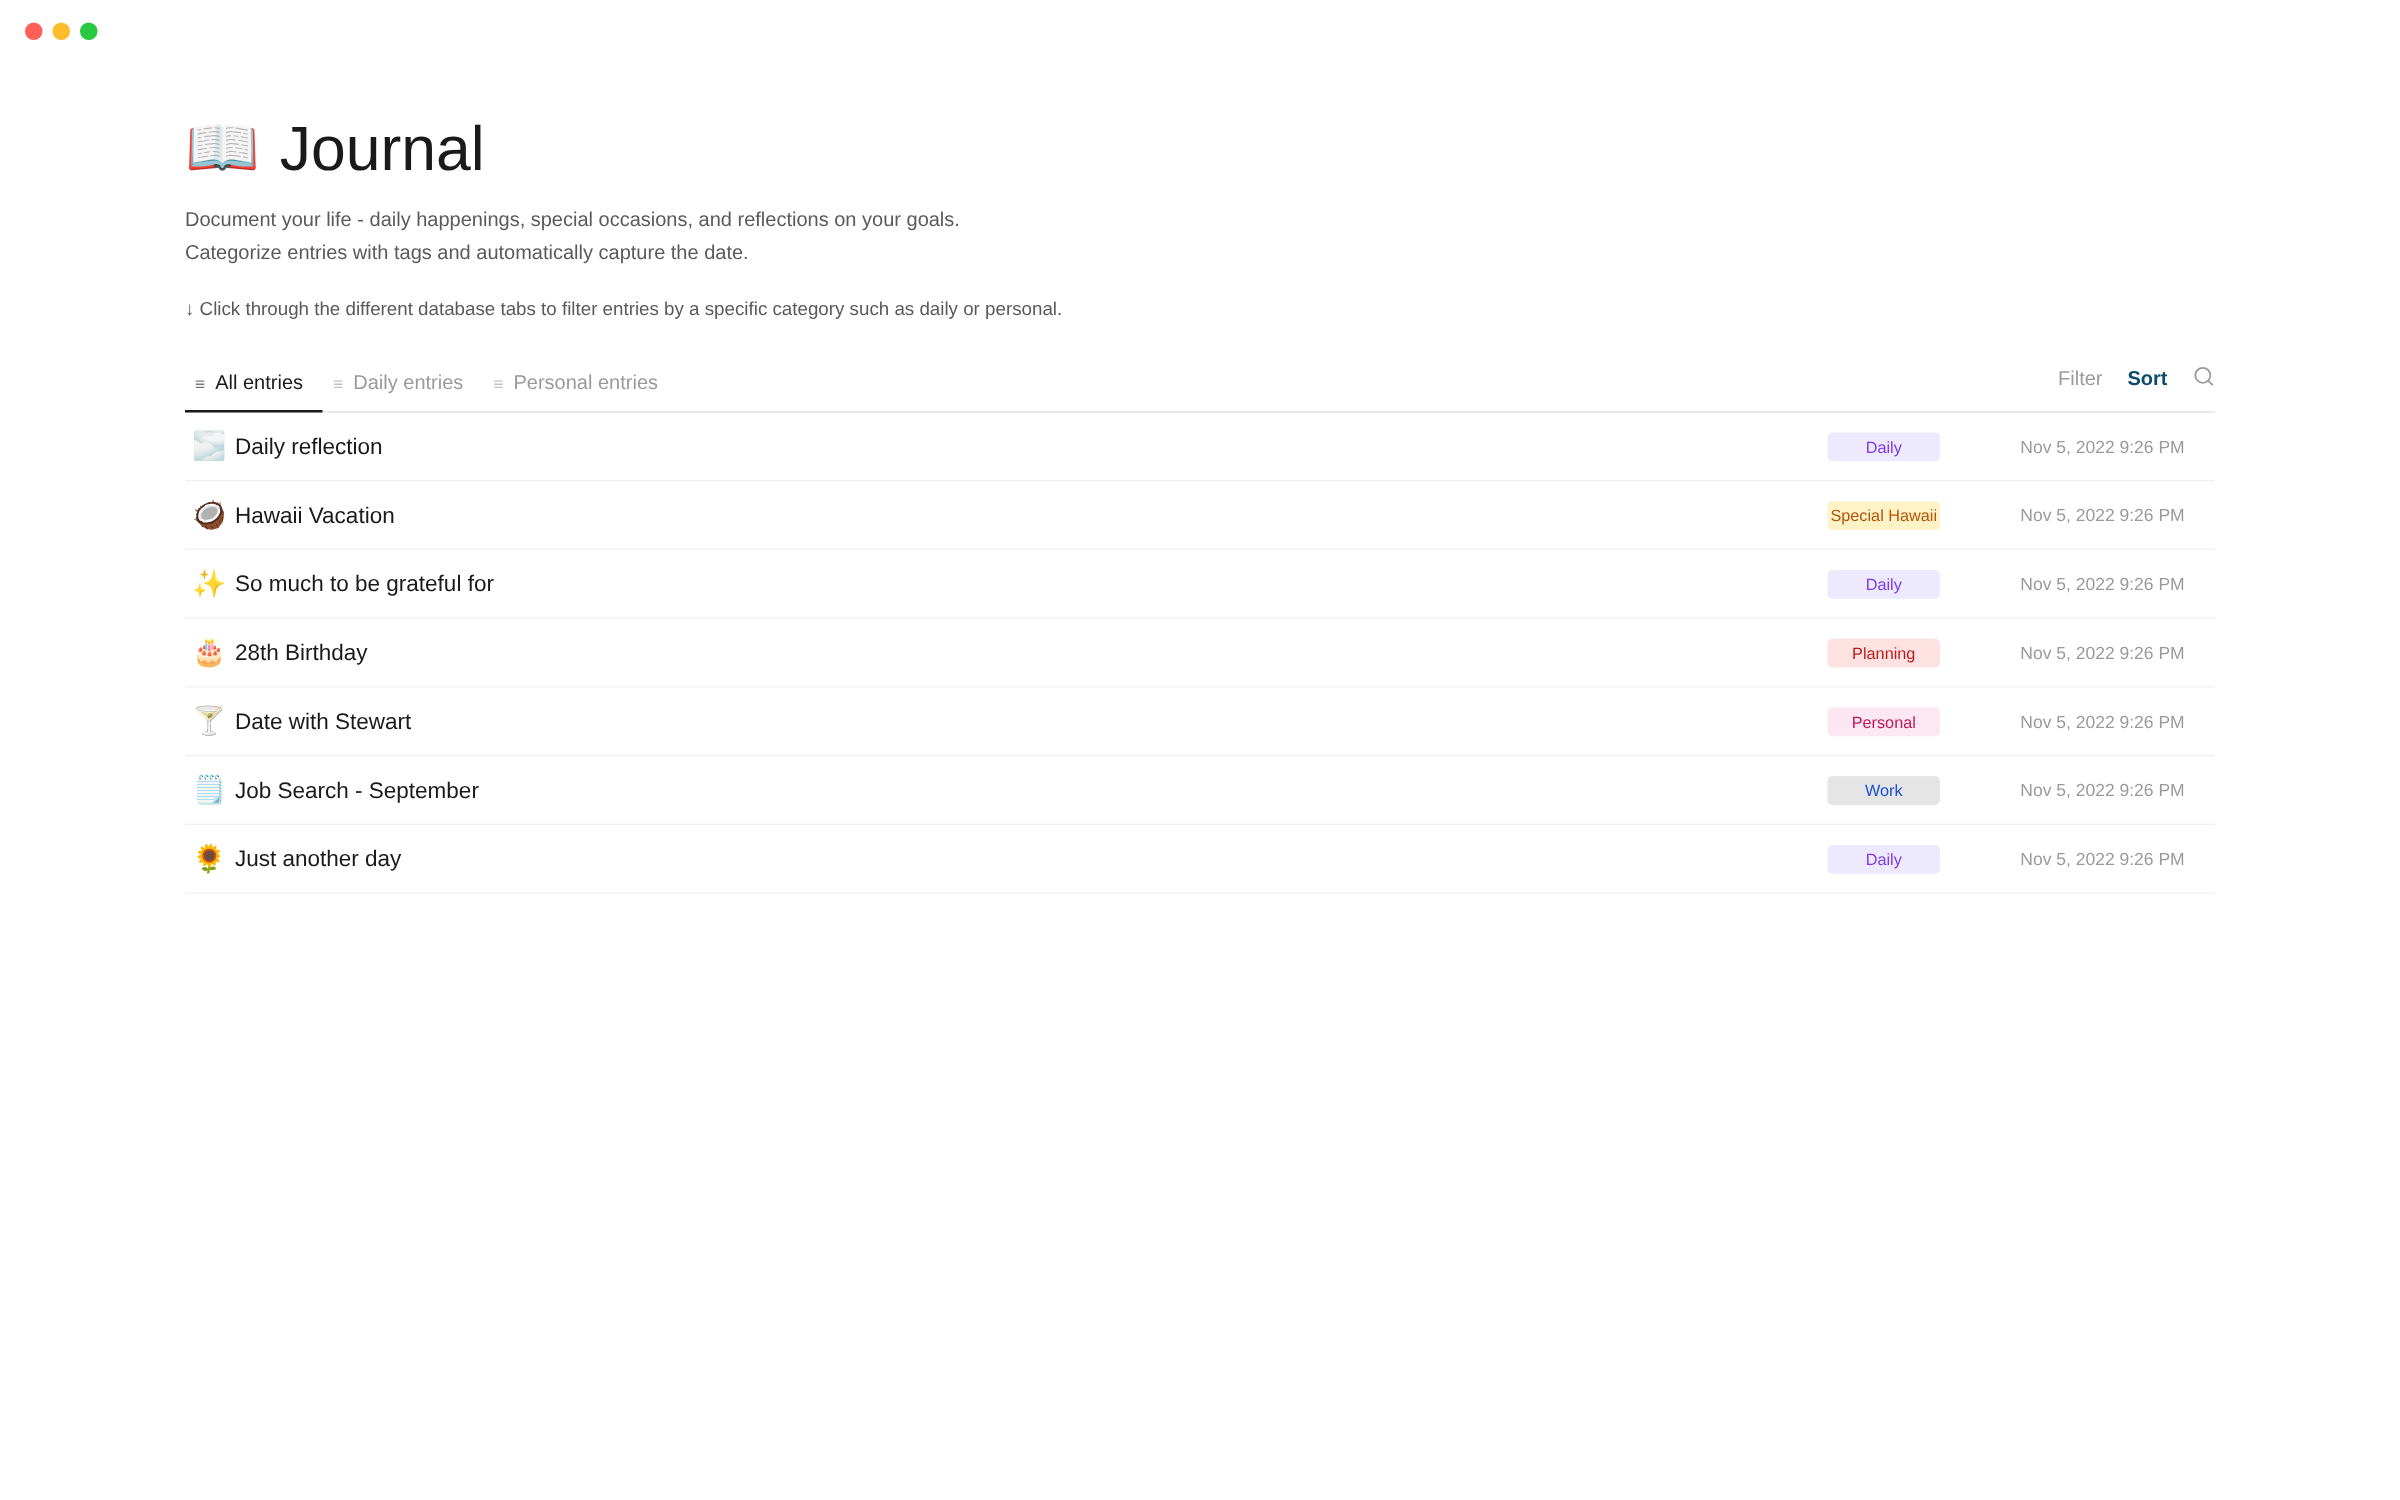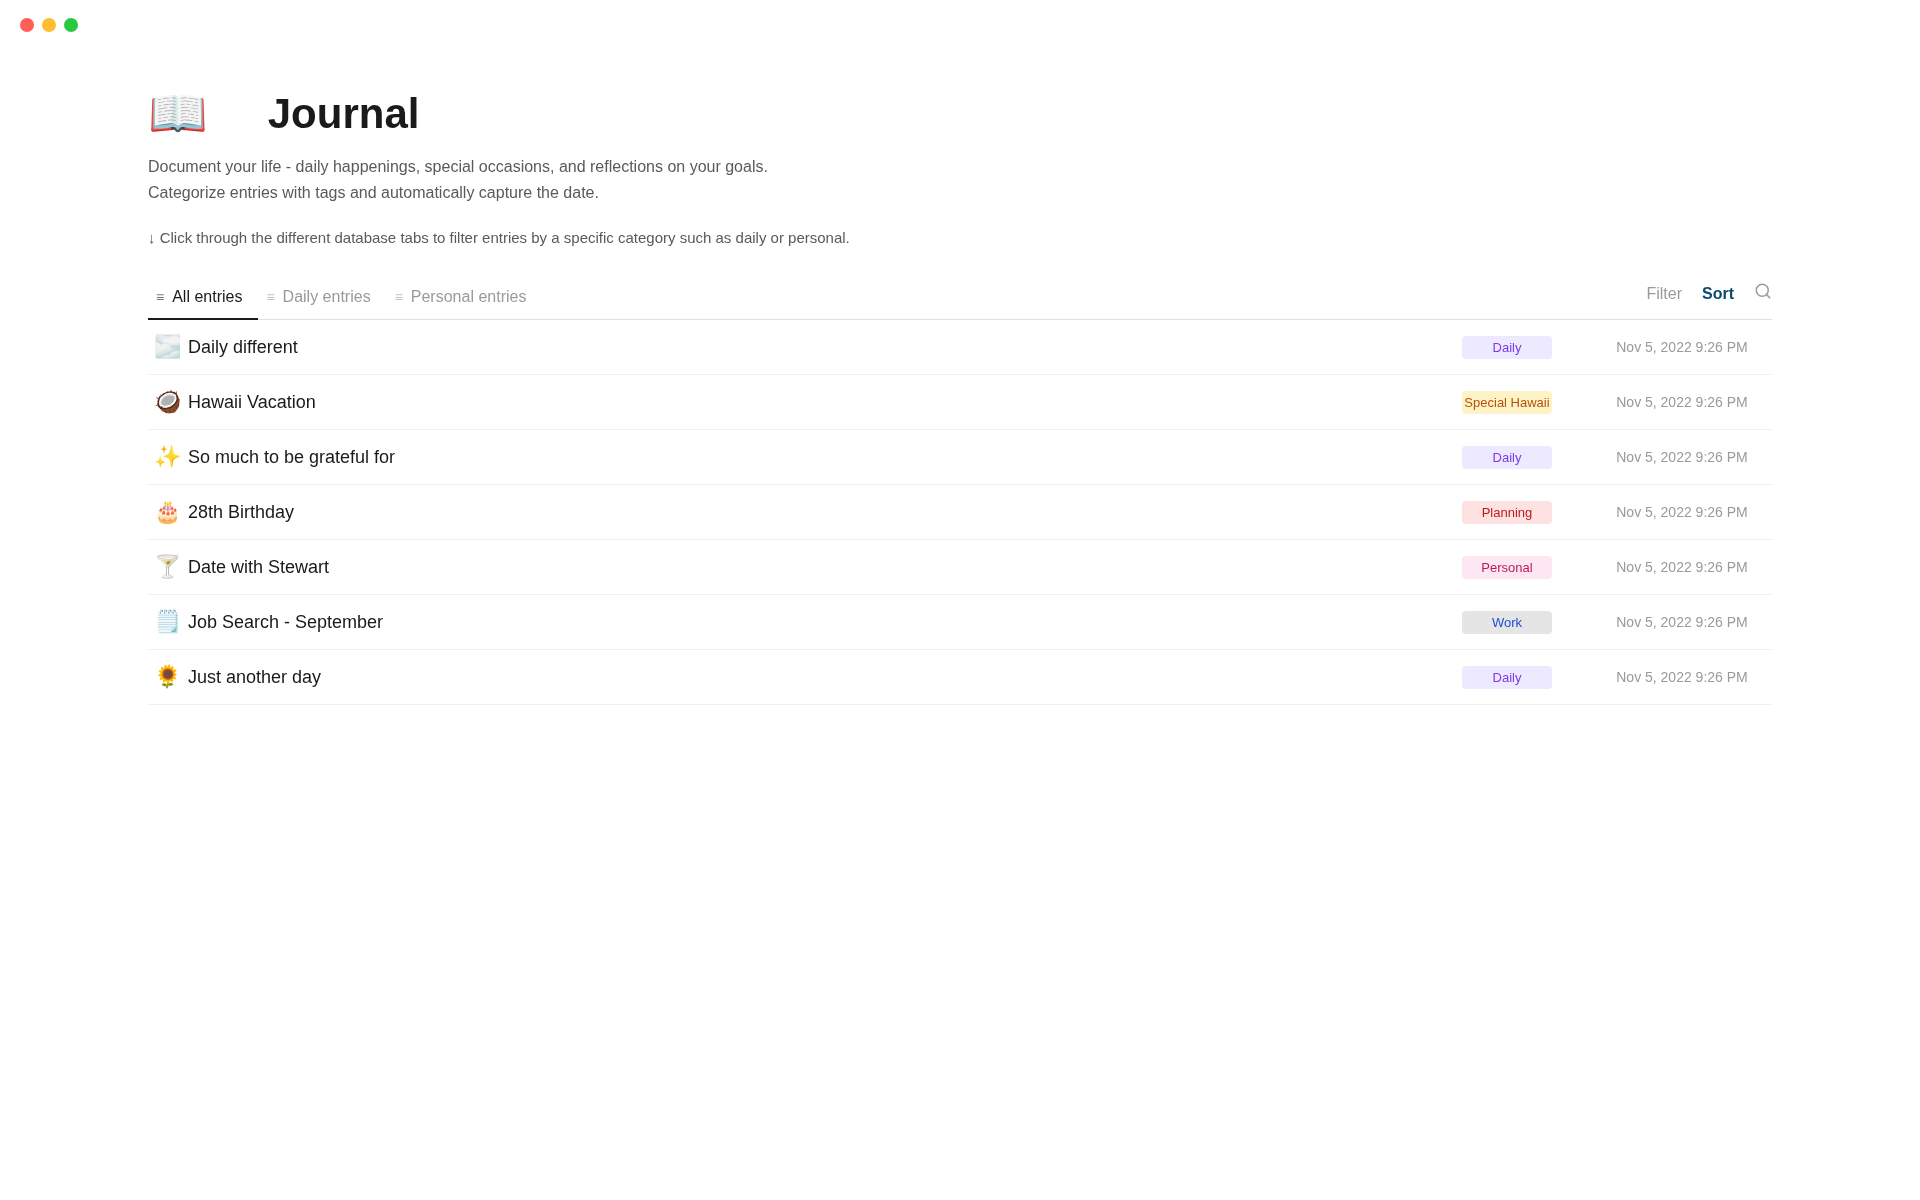--- a/index.html
+++ b/index.html
@@ -39,24 +39,23 @@
       display: flex;
       align-items: center;
       gap: 16px;
       margin-bottom: 16px;
     }
     .page-icon {
       font-size: 48px;
       line-height: 1;
     }
     .page-title {
-      font-size: 42px;
-      font-weight: 700;
-      color: #1a1a1a;
-      margin-left: 44px;
+      font-size: 50px;
+      font-weight: 400;
+      color: #1a1a1a;
     }
 
     .page-description {
       font-size: 16px;
       color: #5a5a5a;
       line-height: 1.6;
       margin-bottom: 24px;
     }
 
     .page-hint {
@@ -228,21 +227,21 @@
           <circle cx="11" cy="11" r="8"></circle>
           <line x1="21" y1="21" x2="16.65" y2="16.65"></line>
         </svg>
       </button>
     </div>
   </div>
 
   <div class="entries-list" id="entries-list">
   <div class="entry-row">
     <span class="entry-emoji">🌫️</span>
-    <span class="entry-title">Daily different</span>
+    <span class="entry-title">Daily reflection</span>
     <span class="entry-tag tag-daily">Daily</span>
     <span class="entry-date">Nov 5, 2022 9:26 PM</span>
   </div>
       <div class="entry-row">
     <span class="entry-emoji">🥥</span>
     <span class="entry-title">Hawaii Vacation</span>
     <span class="entry-tag tag-special">Special Hawaii</span>
     <span class="entry-date">Nov 5, 2022 9:26 PM</span>
   </div>
       <div class="entry-row">

